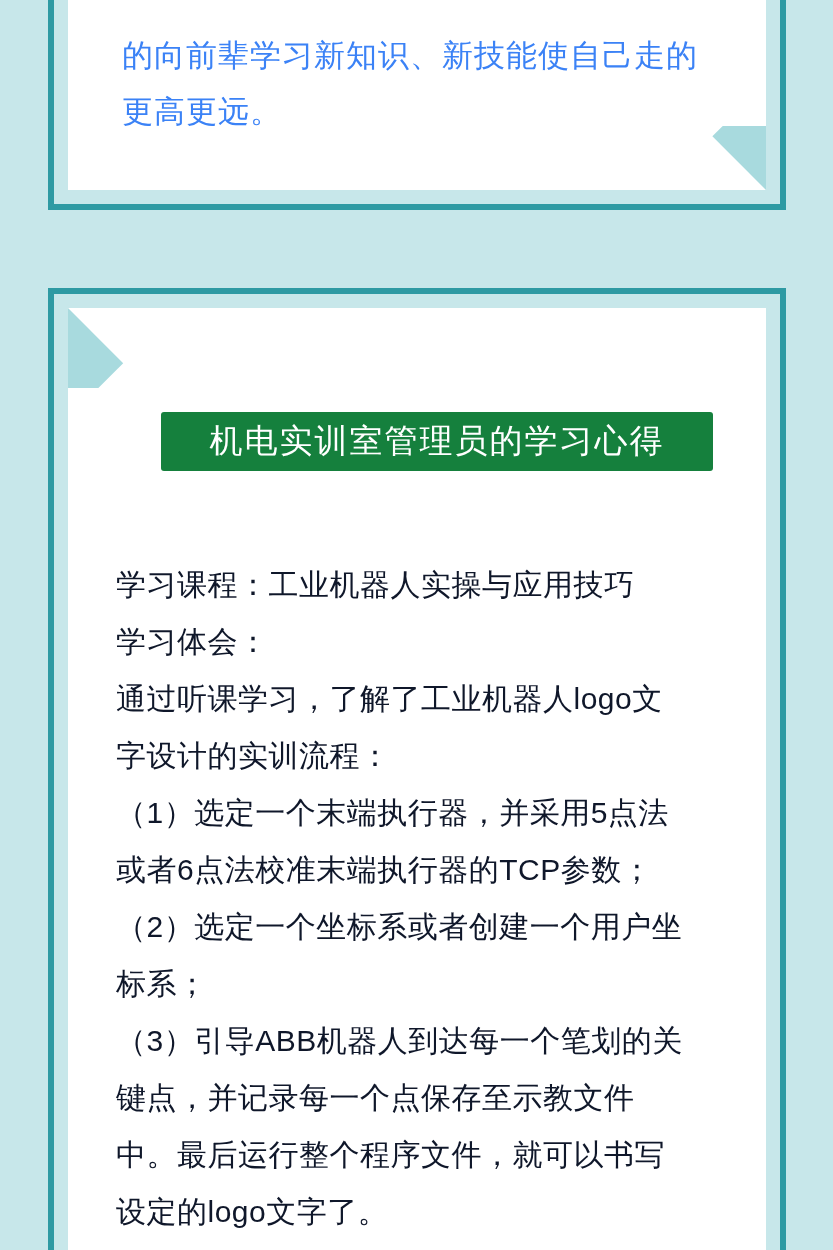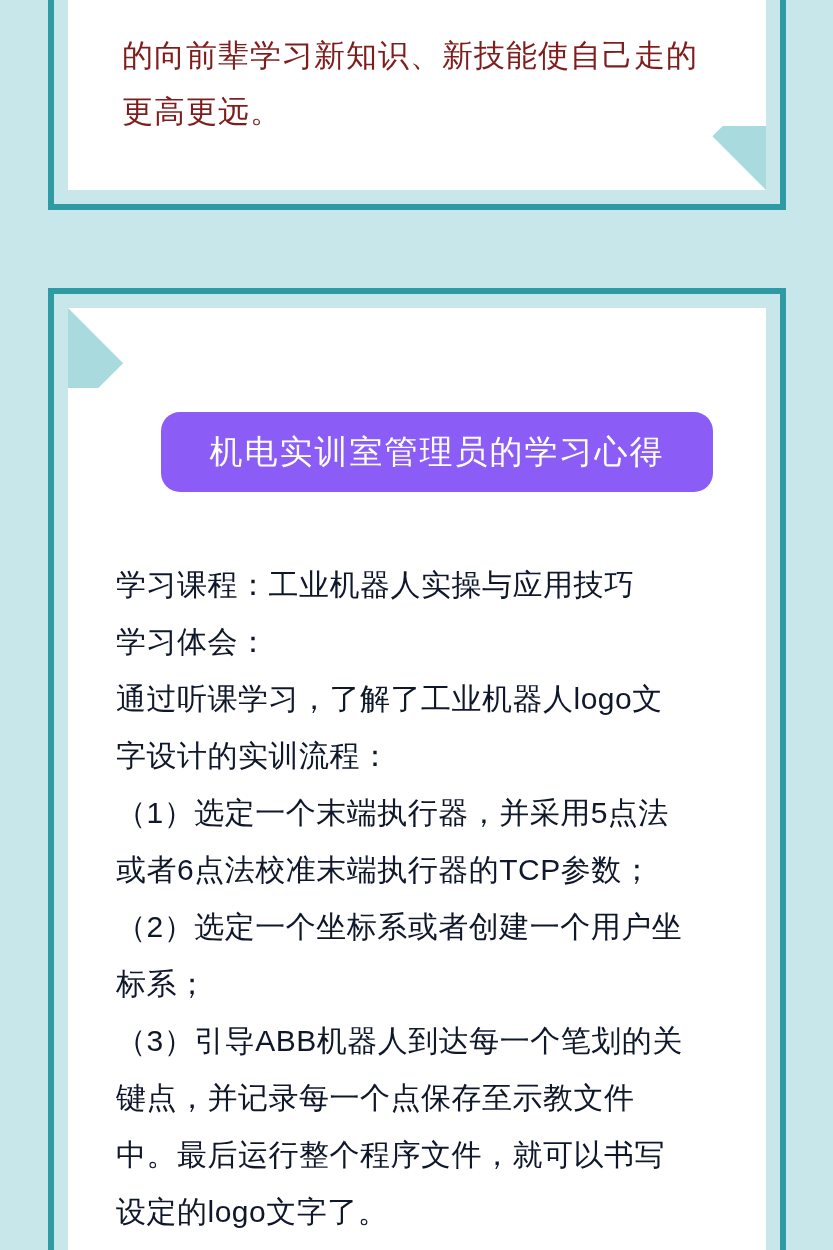--- a/index.html
+++ b/index.html
@@ -58,21 +58,21 @@
     transform: rotate(45deg);
     transform-origin: 100% 100%;
   }
   .card1-text {
     position: absolute;
     left: 54px;
     top: 128px;
     right: 44px;
     font-size: 31px;
     line-height: 56px;
-    color: #7f1d1d;
+    color: #3b82f6;
     letter-spacing: 1px;
     white-space: pre-line;
   }
 
   
   .card2 {
     position: absolute;
     left: 48px;
     top: 288px;
     width: 738px;
@@ -108,23 +108,23 @@
     height: 95px;
     background: #a8dade;
     transform: rotate(45deg);
     transform-origin: 0 0;
   }
   .title-banner {
     position: absolute;
     left: 93px;
     top: 104px;
     width: 552px;
-    height: 80px;
-    background: #8b5cf6;
-    border-radius: 19px;
+    height: 59px;
+    background: #15803d;
+    border-radius: 3px;
     display: flex;
     align-items: center;
     justify-content: center;
   }
   .title-banner span {
     color: #ffffff;
     font-size: 33px;
     letter-spacing: 2px;
     font-weight: 500;
   }

